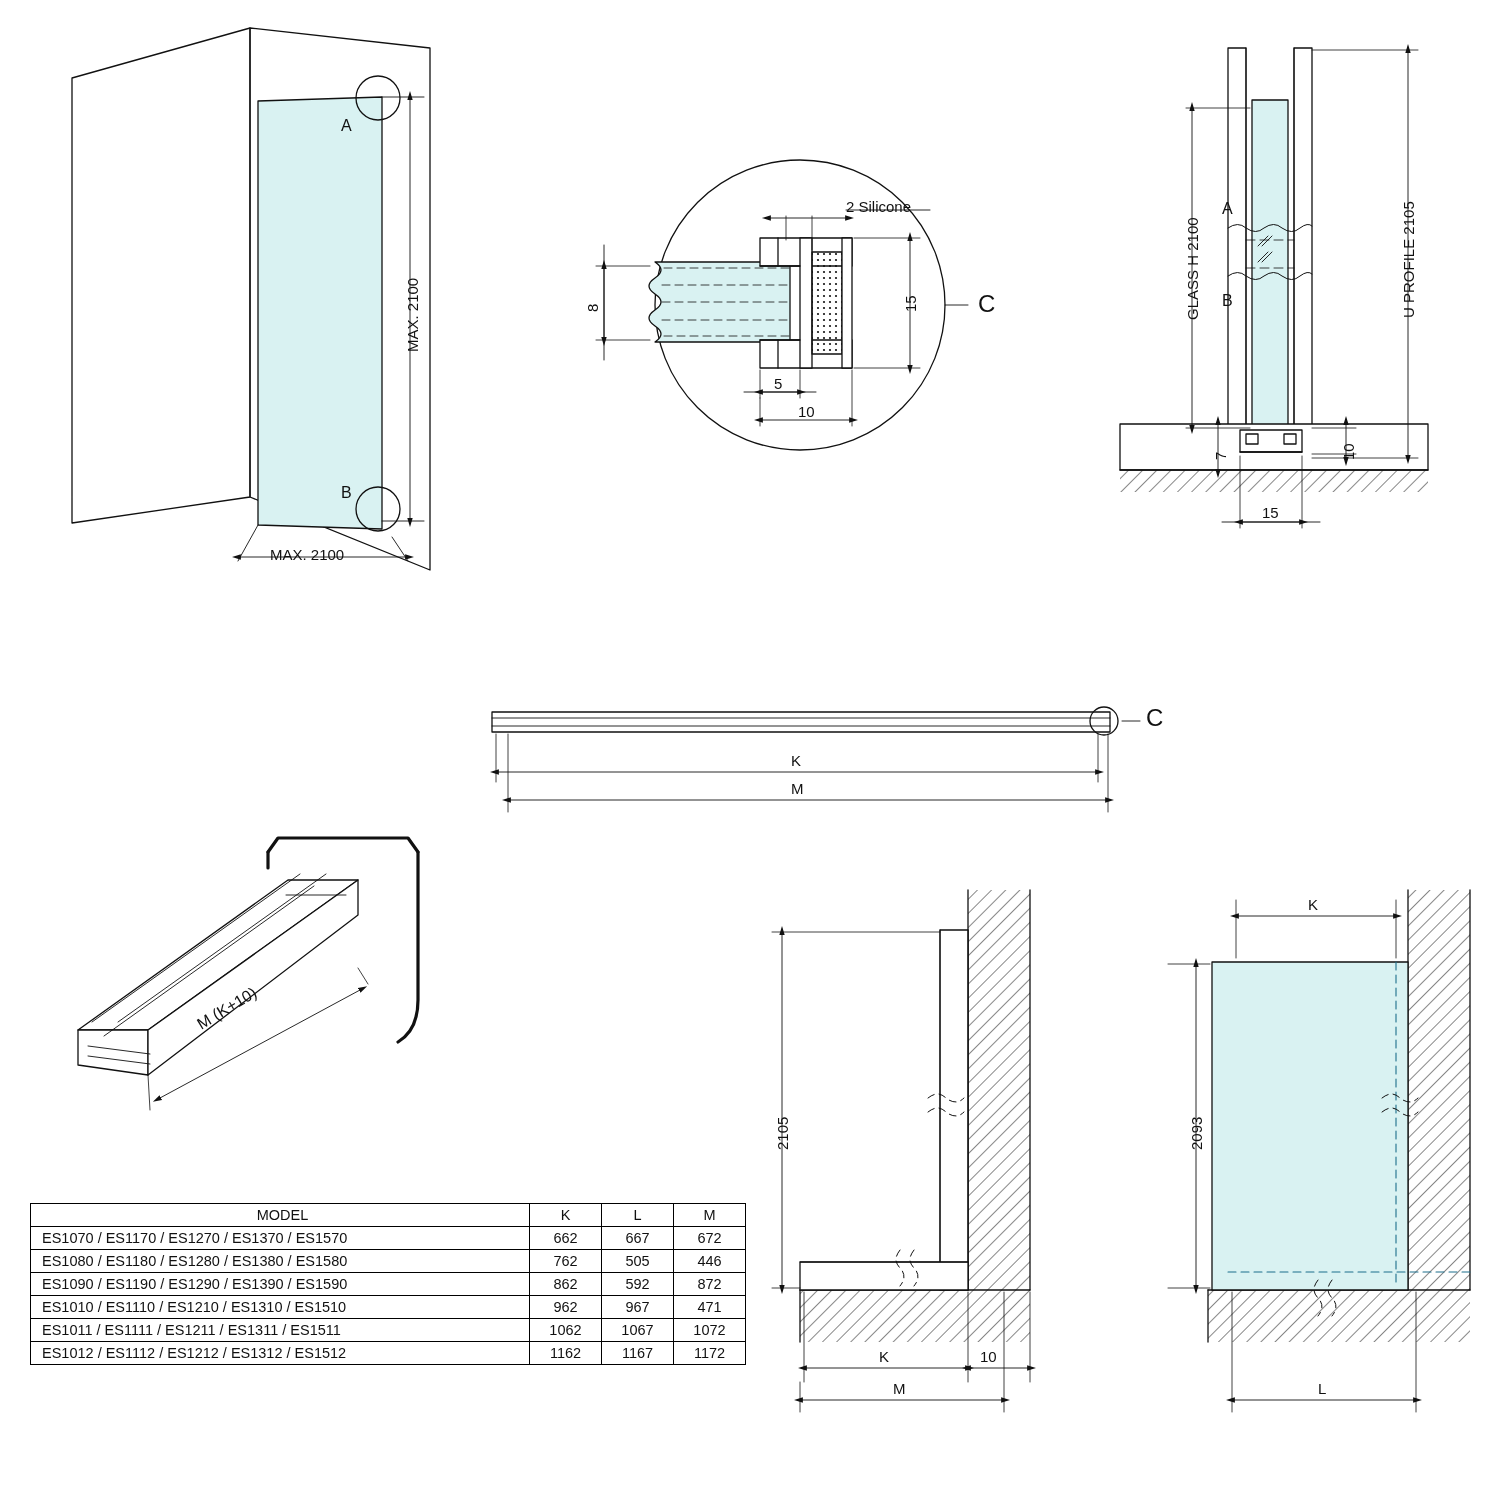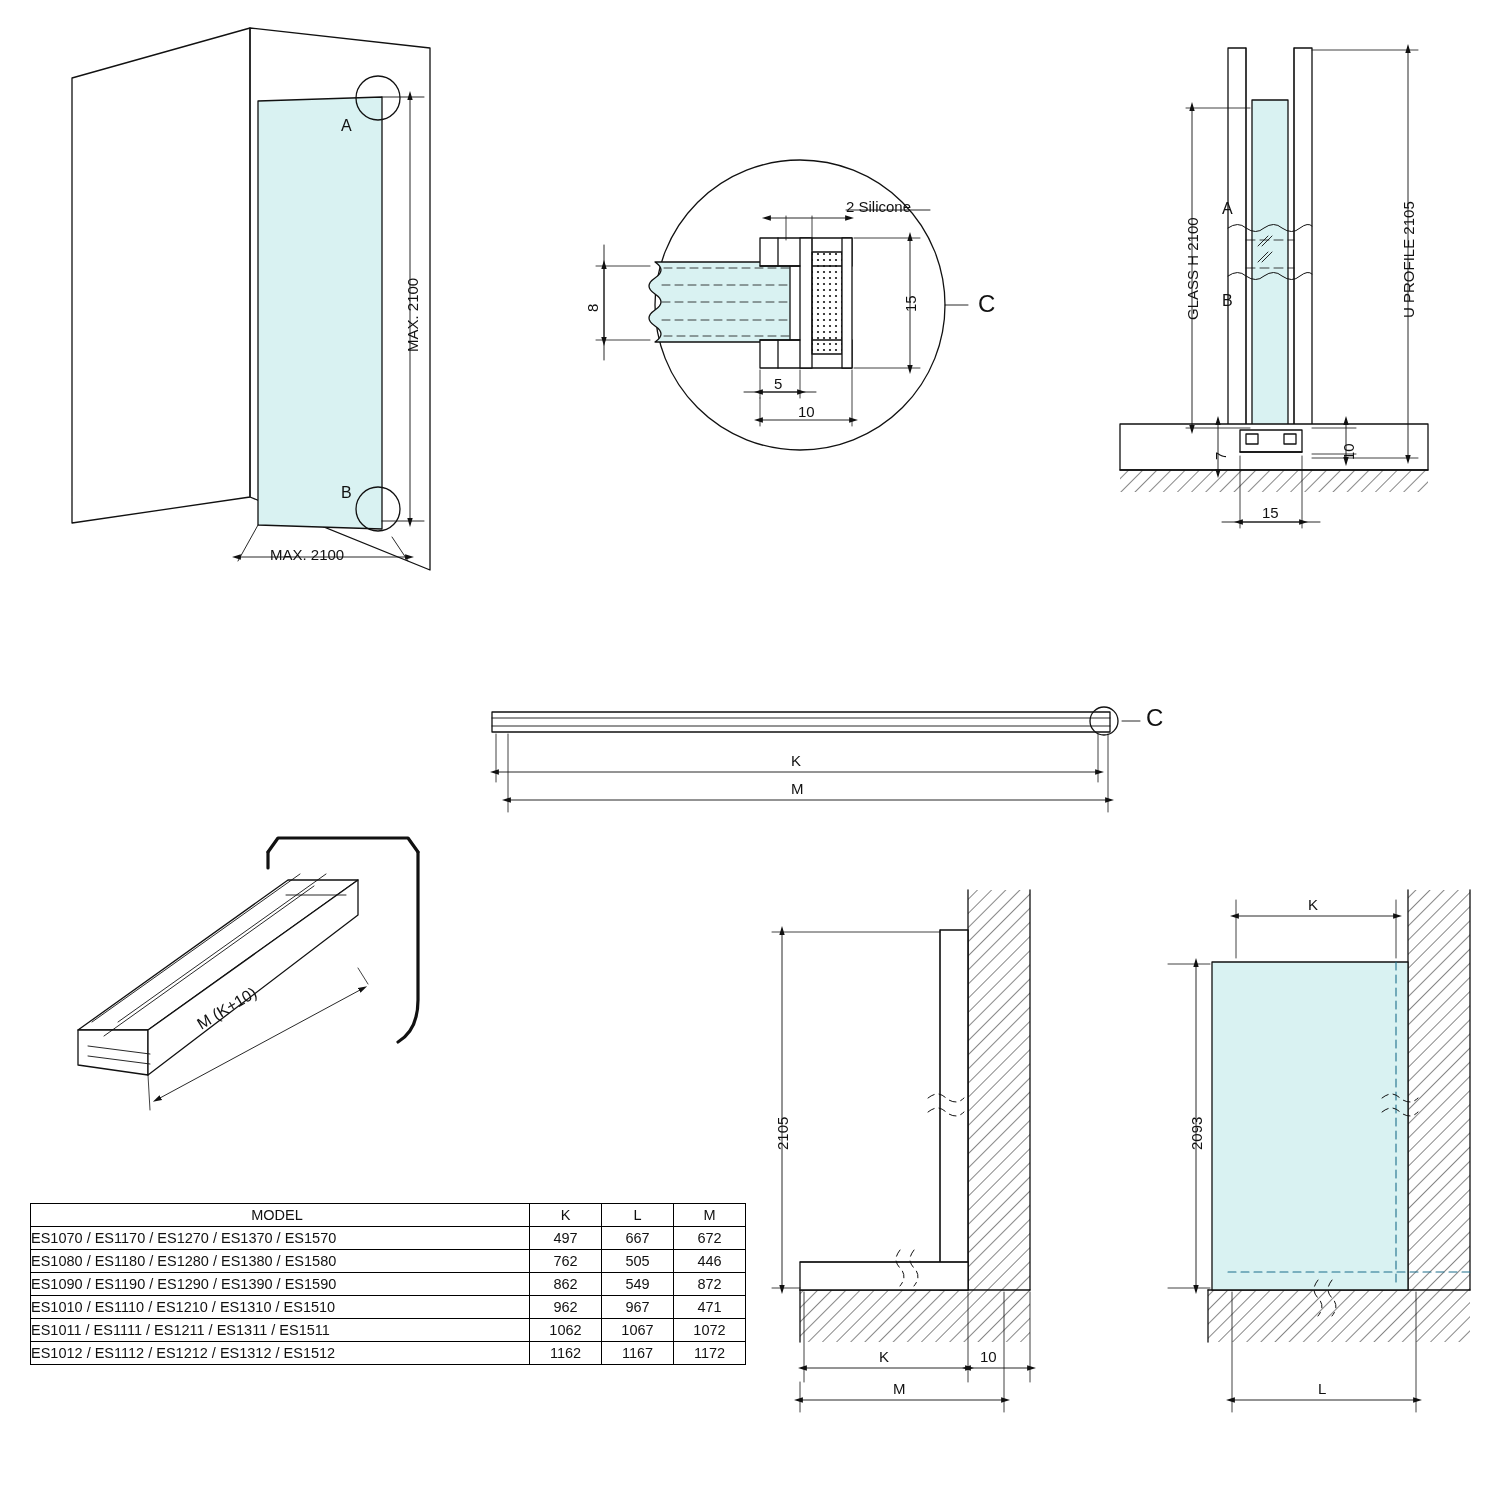--- a/index.html
+++ b/index.html
@@ -22,21 +22,21 @@
     border-collapse:collapse;
     font-size:14.5px;
   }
   .spec-table th,.spec-table td{
     border:1px solid #000;
     padding:3px 6px;
     font-weight:normal;
     height:22px;
     box-sizing:border-box;
   }
-  .spec-table .model-col{width:499px;text-align:left;padding-left:0;}
+  .spec-table .model-col{width:499px;text-align:left;padding-left:11px;}
   .spec-table .model-head{text-align:center;}
   .spec-table .num-col{width:72px;text-align:center;}
 </style>
 </head>
 <body>
 
 <div class="stage">
 
 <svg viewBox="0 0 1500 1500" xmlns="http://www.w3.org/2000/svg">
   <defs>
@@ -323,34 +323,34 @@
     <tr>
       <th class="model-col model-head">MODEL</th>
       <th class="num-col">K</th>
       <th class="num-col">L</th>
       <th class="num-col">M</th>
     </tr>
   </thead>
   <tbody>
     <tr>
       <td class="model-col">ES1070 / ES1170 / ES1270 / ES1370 / ES1570</td>
-      <td class="num-col">497</td>
+      <td class="num-col">662</td>
       <td class="num-col">667</td>
       <td class="num-col">672</td>
     </tr>
     <tr>
       <td class="model-col">ES1080 / ES1180 / ES1280 / ES1380 / ES1580</td>
       <td class="num-col">762</td>
       <td class="num-col">505</td>
       <td class="num-col">446</td>
     </tr>
     <tr>
       <td class="model-col">ES1090 / ES1190 / ES1290 / ES1390 / ES1590</td>
       <td class="num-col">862</td>
-      <td class="num-col">549</td>
+      <td class="num-col">592</td>
       <td class="num-col">872</td>
     </tr>
     <tr>
       <td class="model-col">ES1010 / ES1110 / ES1210 / ES1310 / ES1510</td>
       <td class="num-col">962</td>
       <td class="num-col">967</td>
       <td class="num-col">471</td>
     </tr>
     <tr>
       <td class="model-col">ES1011 / ES1111 / ES1211 / ES1311 / ES1511</td>

